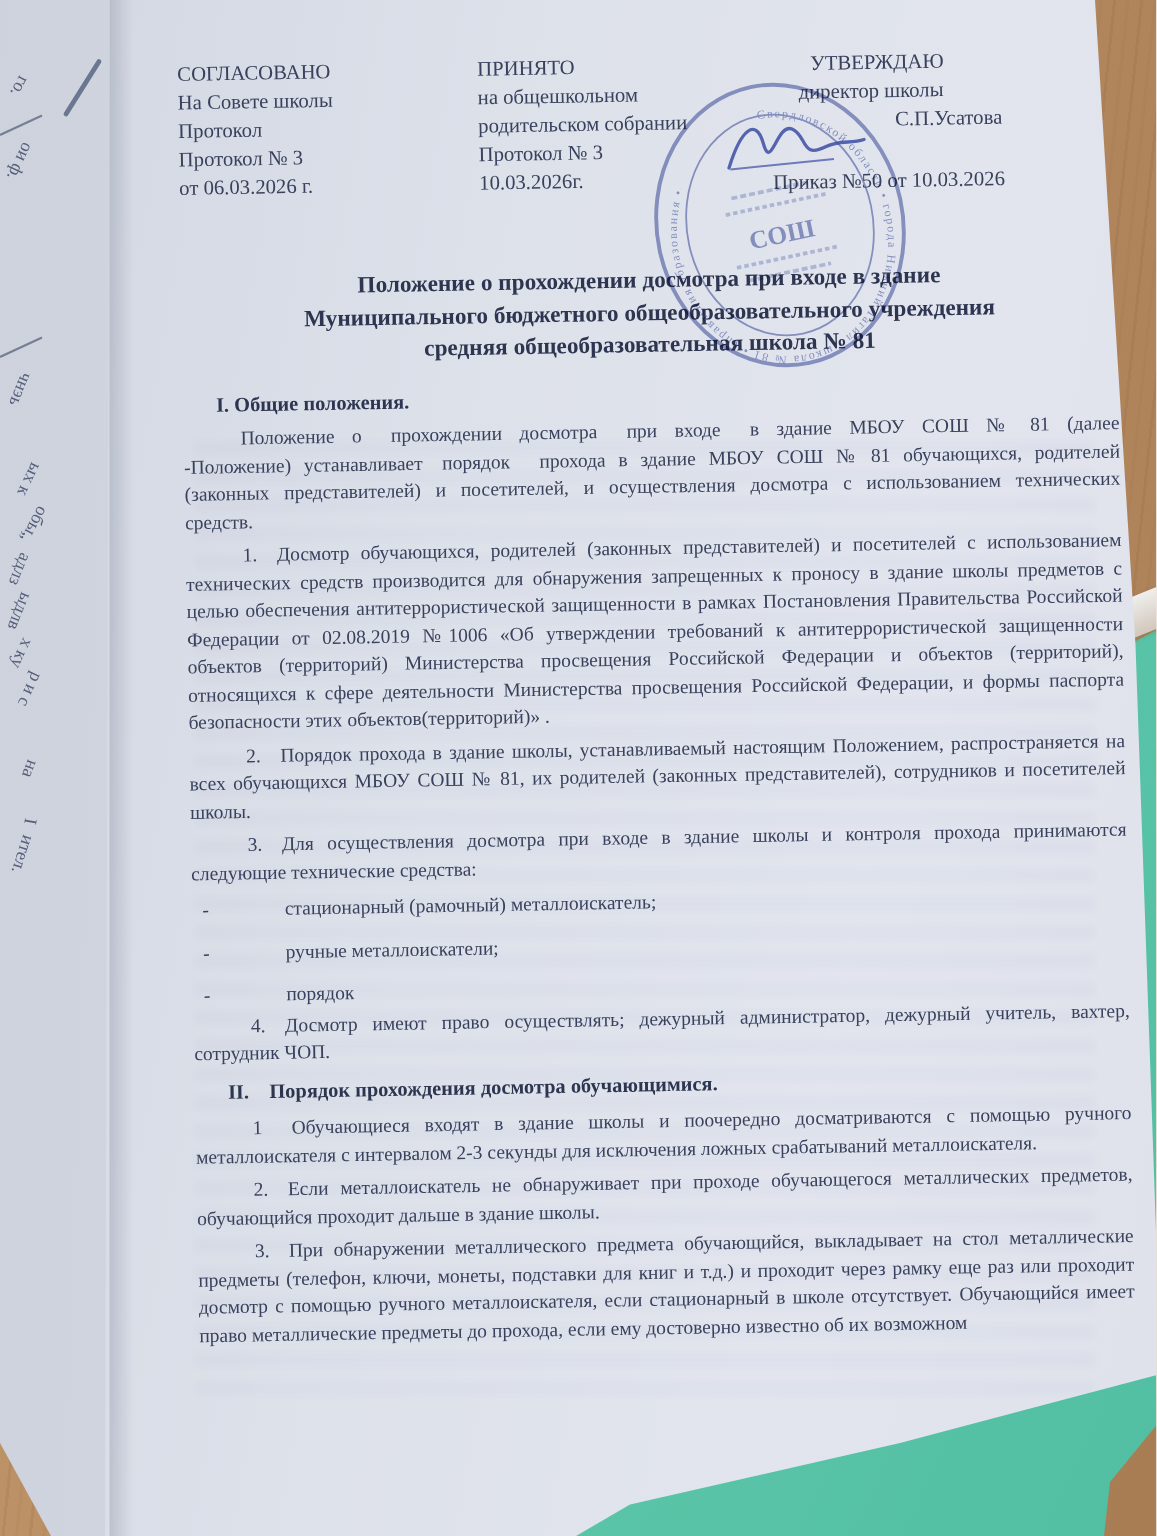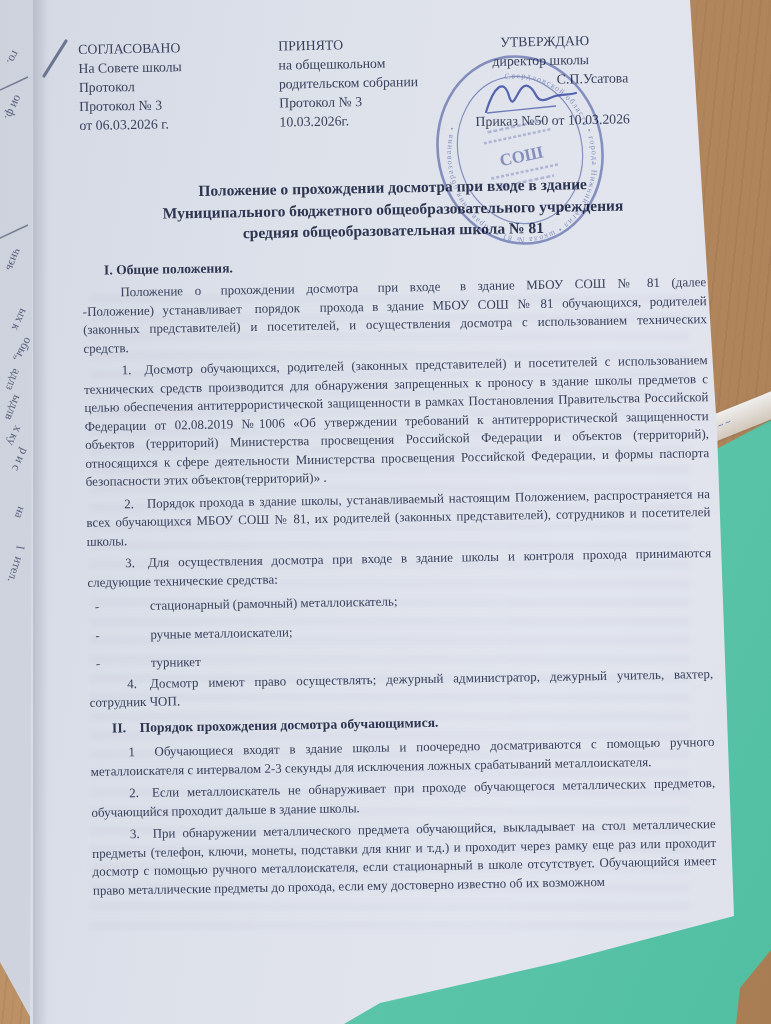--- a/index.html
+++ b/index.html
@@ -24,21 +24,21 @@
     transform:rotate(-22deg);transform-origin:left top;border-radius:4px;
     background:linear-gradient(180deg,rgba(245,248,250,.92),rgba(228,235,238,.65));
     box-shadow:0 1px 3px rgba(60,90,80,.25);}
   .film .scribble{position:absolute;left:14px;top:8px;width:34px;height:6px;color:#3c55a8;font-size:8px;
     font-family:"DejaVu Sans",sans-serif;opacity:.8;letter-spacing:1px;overflow:hidden;}
   .wood-corner{clip-path:polygon(736px 1024px,740px 988px,771px 950px,771px 1024px);
     background:linear-gradient(100deg,#bb8f64,#a97d54);}
 
   
   .page{clip-path:polygon(33px 0,690px 0,717px 430px,734px 916px,560px 962px,380px 1003px,344px 1024px,30px 1024px);
-    background:linear-gradient(100deg,#d4d8e3 0%,#dde1ea 35%,#e2e5ee 70%,#dfe2eb 100%);}
+    background:linear-gradient(100deg,#d4d8e3 0%,#dde1ea 35%,#e2e5ee 70%,#dfe2eb 100%);margin-left:40px;}
   .page-edge-shadow{position:absolute;left:33px;top:0;width:16px;height:1024px;
     background:linear-gradient(90deg,rgba(70,80,105,.20),rgba(70,80,105,0));}
   .show-through{position:absolute;left:90px;top:290px;width:600px;height:640px;
     background:repeating-linear-gradient(0deg,rgba(96,120,165,.055) 0 9px,rgba(255,255,255,0) 9px 19px);
     filter:blur(2px);opacity:.6;pointer-events:none;}
 
   .content{position:absolute;left:78px;top:40px;width:624px;
     transform:rotate(-1deg);transform-origin:0 0;
     color:#39415c;font-size:13px;line-height:18.5px;}
   .hdr{display:flex;min-height:122px;}
@@ -138,21 +138,21 @@
         <div class="bullet">
           <span class="dash">-</span>
           <span class="btxt">стационарный (рамочный) металлоискатель;</span>
         </div>
         <div class="bullet">
           <span class="dash">-</span>
           <span class="btxt">ручные металлоискатели;</span>
         </div>
         <div class="bullet" style="margin-bottom:2px;">
           <span class="dash">-</span>
-          <span class="btxt">турникет</span>
+          <span class="btxt">порядок</span>
         </div>
       </div>
 
       <p class="para" style="margin-top:0;">4. Досмотр имеют право осуществлять; дежурный администратор, дежурный учитель, вахтер, сотрудник ЧОП.</p>
 
       <div class="h2">II. Порядок прохождения досмотра обучающимися.</div>
       <p class="para" style="margin-top:6px;">1  Обучающиеся входят в здание школы и поочередно досматриваются с помощью ручного металлоискателя с интервалом 2-3 секунды для исключения ложных срабатываний металлоискателя.</p>
       <p class="para">2. Если металлоискатель не обнаруживает при проходе обучающегося металлических предметов, обучающийся проходит дальше в здание школы.</p>
       <p class="para">3. При обнаружении металлического предмета обучающийся, выкладывает на стол металлические предметы (телефон, ключи, монеты, подставки для книг и т.д.) и проходит через рамку еще раз или проходит досмотр с помощью ручного металлоискателя, если стационарный в школе отсутствует. Обучающийся имеет право металлические предметы до прохода, если ему достоверно известно об их возможном</p>
 

